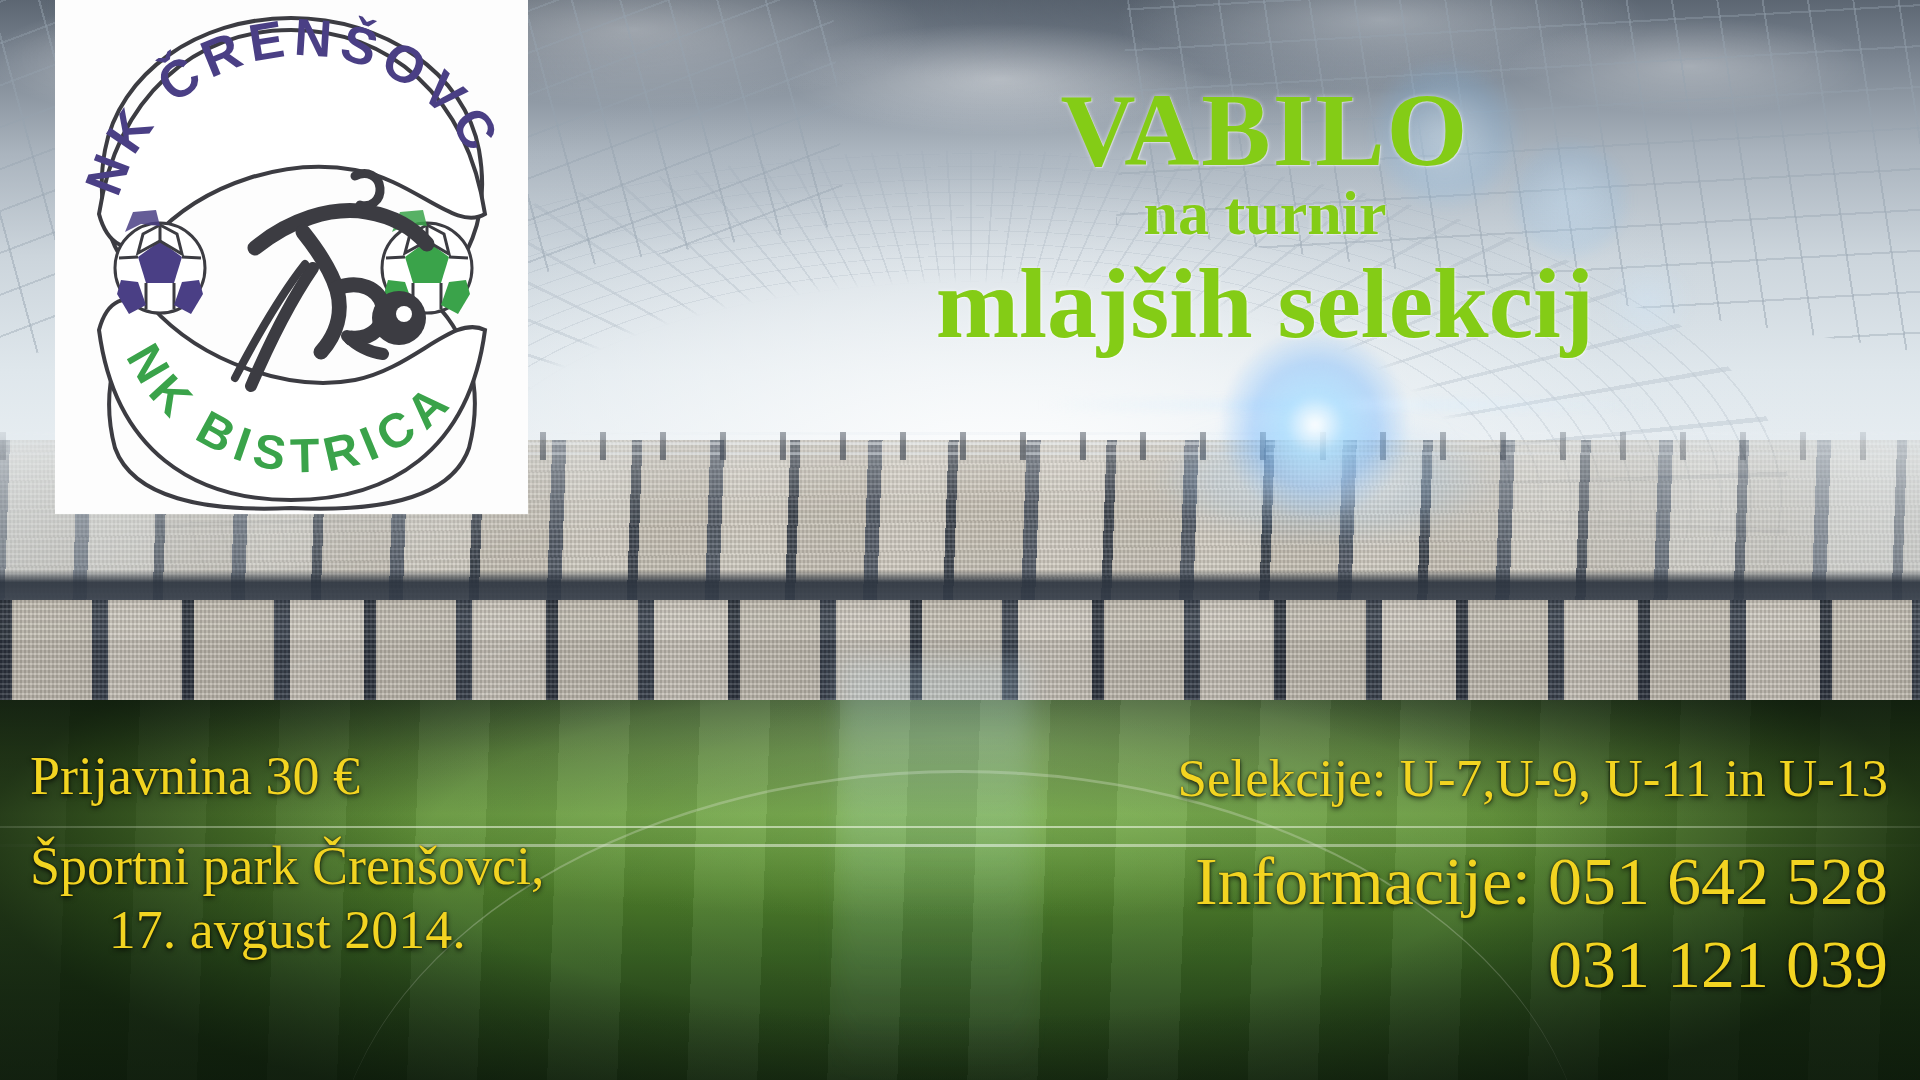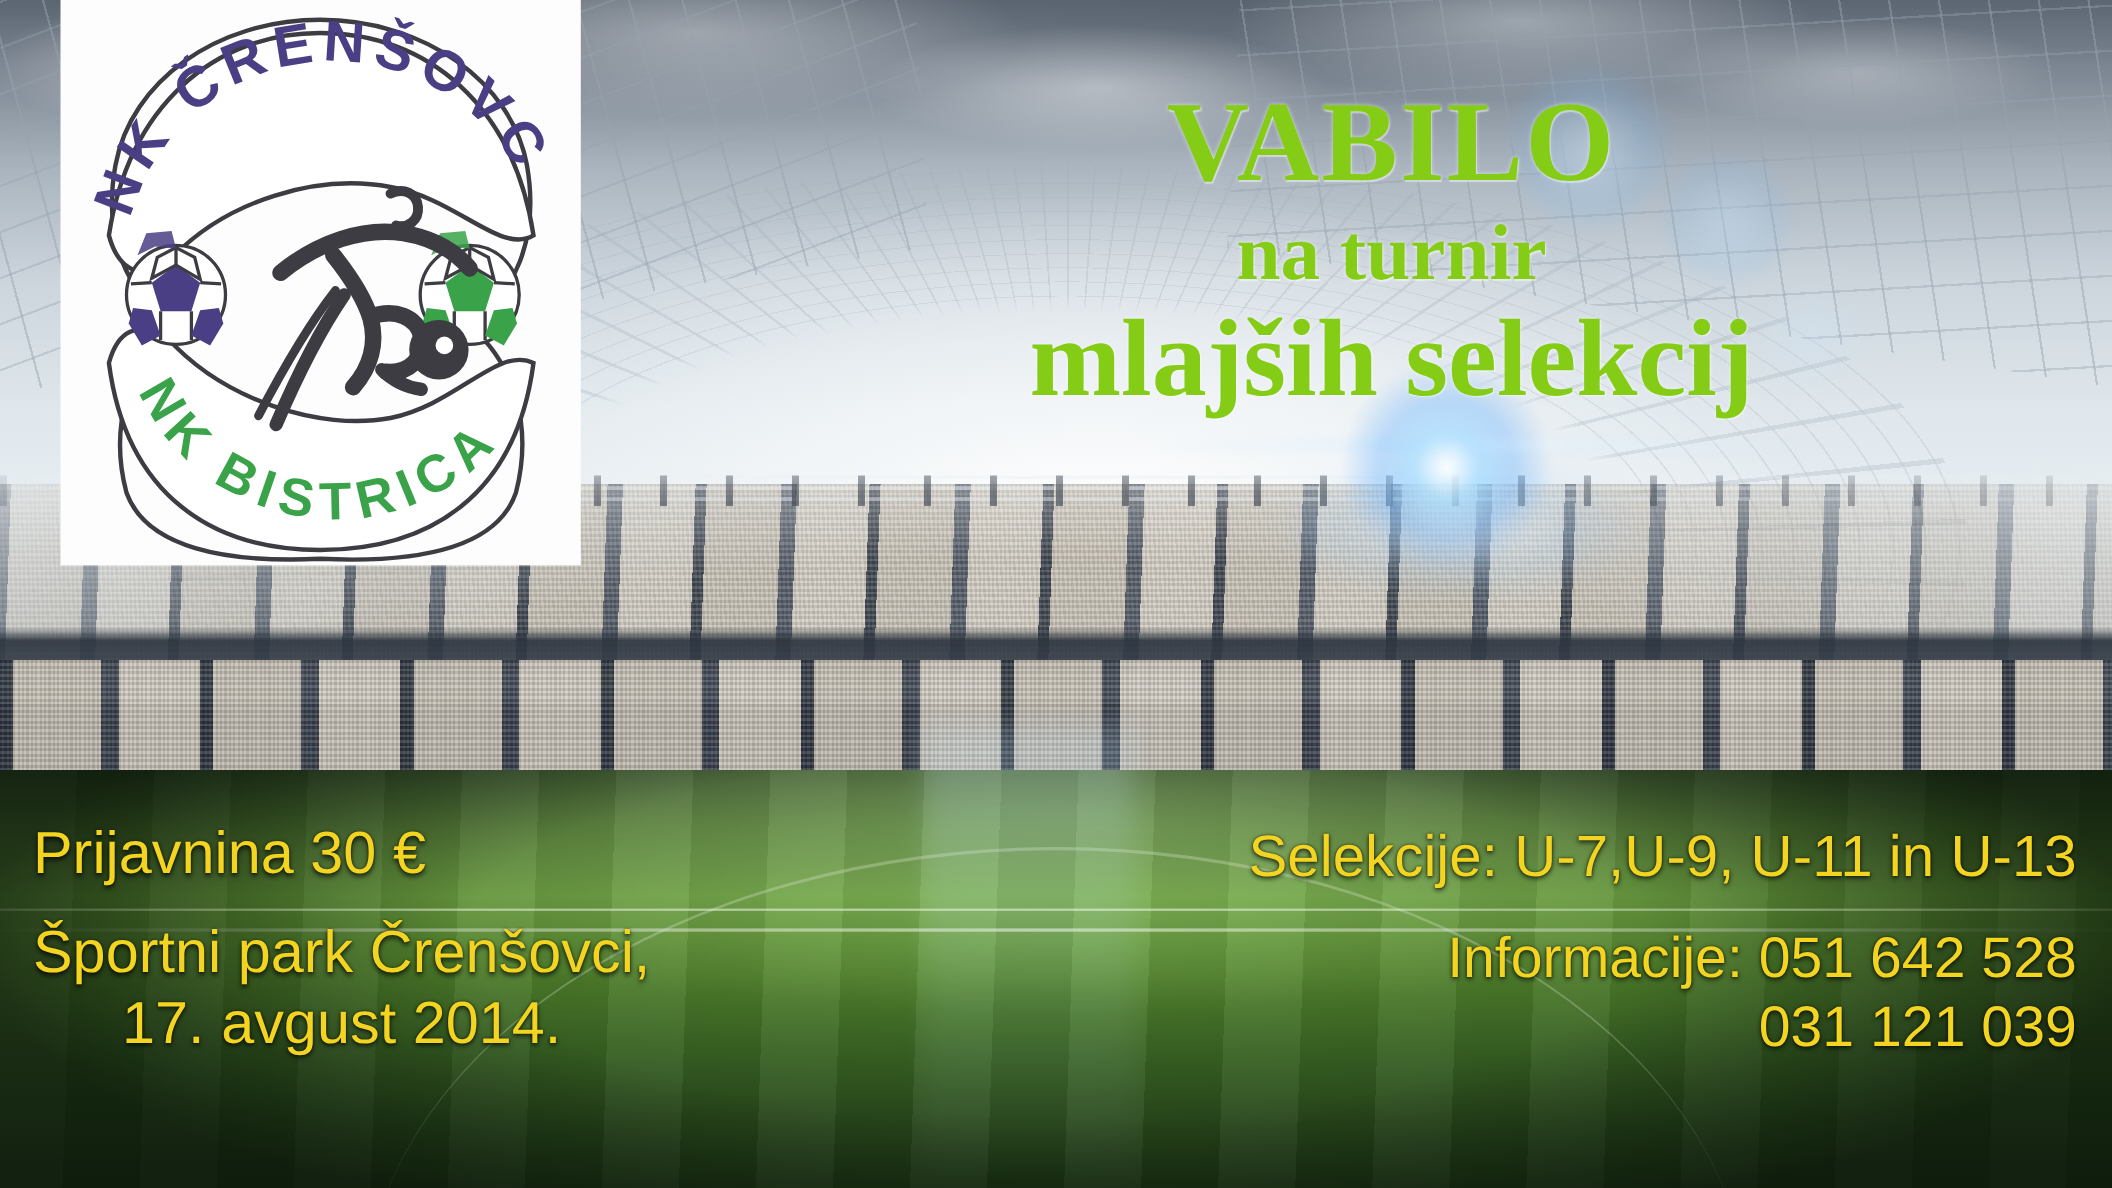--- a/index.html
+++ b/index.html
@@ -209,36 +209,36 @@
     left: 760px; top: 78px;
     width: 1010px;
     text-align: center;
     font-family: "Liberation Serif", "DejaVu Serif", serif;
     font-weight: bold;
     color: #84cc16;
     line-height: 1.0;
     text-shadow: 0 0 4px rgba(255,255,255,0.55), 1px 1px 0 rgba(255,255,255,0.35);
   }
   .title-line-1 { font-size: 104px; letter-spacing: 2px; }
-  .title-line-2 { font-size: 72px;  margin-top: 12px; }
+  .title-line-2 { font-size: 62px;  }
   .title-line-3 { font-size: 100px; margin-top: 10px; }
 
   
   .info-yellow {
     position: absolute;
     color: #f2d421;
-    font-family: Liberation Sans, sans-serif;
+    font-family: Liberation Serif, serif;
     font-weight: 400;
     text-shadow: 0 2px 5px rgba(0,0,0,0.75), 0 0 2px rgba(0,0,0,0.6);
     white-space: nowrap;
   }
   .fee            { left: 30px;  top: 745px;  font-size: 54px; }
   .selections     { right: 32px; top: 748px;  font-size: 53px; margin-left: 36px; }
   .venue          { left: 30px;  top: 835px;  font-size: 54px; line-height: 1.18; text-align: center; }
-  .info-phones    { right: 32px; top: 840px;  font-size: 52px; line-height: 1.22; text-align: right; }
+  .info-phones    { right: 32px; top: 840px;  font-size: 68px; line-height: 1.22; text-align: right; }
   .deadline       { right: 32px; top: 1010px; font-size: 46px; }
   .divider {
     position: absolute; left: 0; top: 826px;
     width: 1920px; height: 2px;
     background: linear-gradient(90deg, rgba(240,248,230,0.12) 0%, rgba(240,248,230,0.55) 22%, rgba(240,248,230,0.6) 55%, rgba(240,248,230,0.4) 85%, rgba(240,248,230,0.1) 100%);
   }
 </style>
 </head>
 <body>
 

